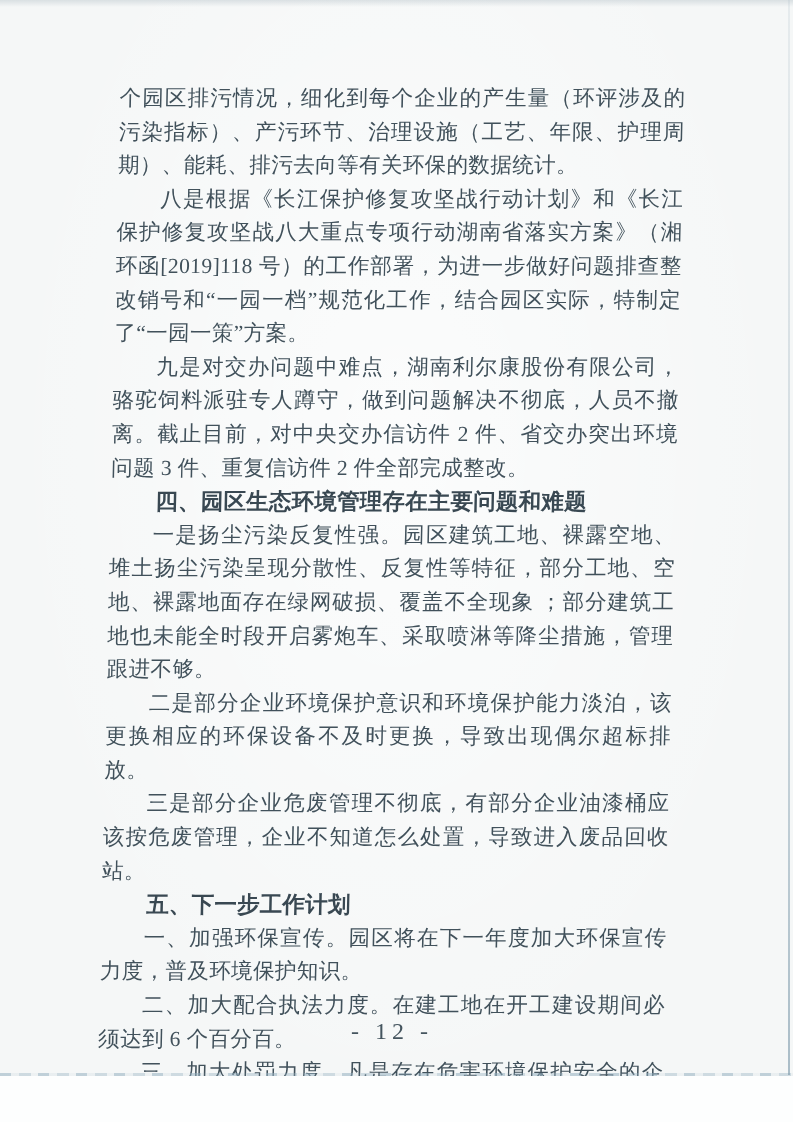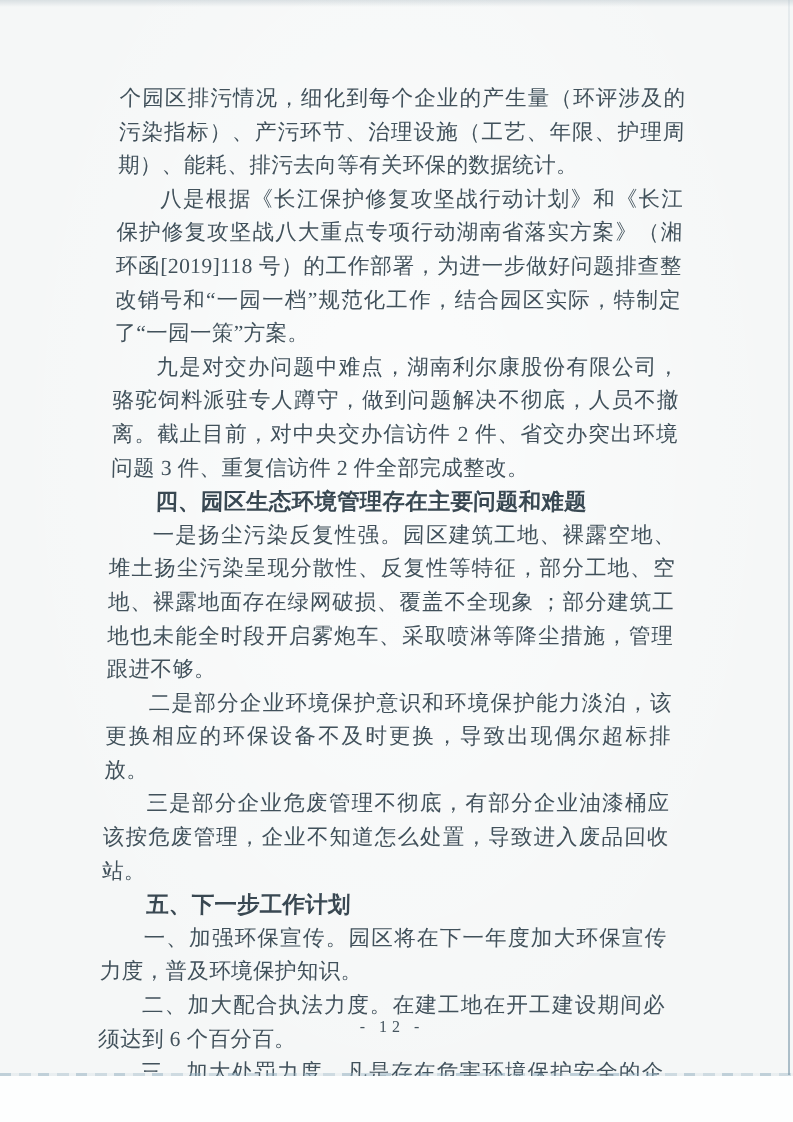--- a/index.html
+++ b/index.html
@@ -87,21 +87,21 @@
     font-family: "Liberation Sans", "DejaVu Sans", sans-serif;
     letter-spacing: 0.2px;
   }
 
   .page-number {
     position: absolute;
     top: 1018px;
     left: 0;
     width: 784px;
     text-align: center;
-    font-size: 16px;
+    font-size: 24px;
     letter-spacing: 5px;
     color: var(--footer_ink, #45555f);
     font-family: "Liberation Serif", "DejaVu Serif", serif;
   }
 </style>
 </head>
 <body>
 
 <div class="scan-page">
   <div class="top-edge"></div>

